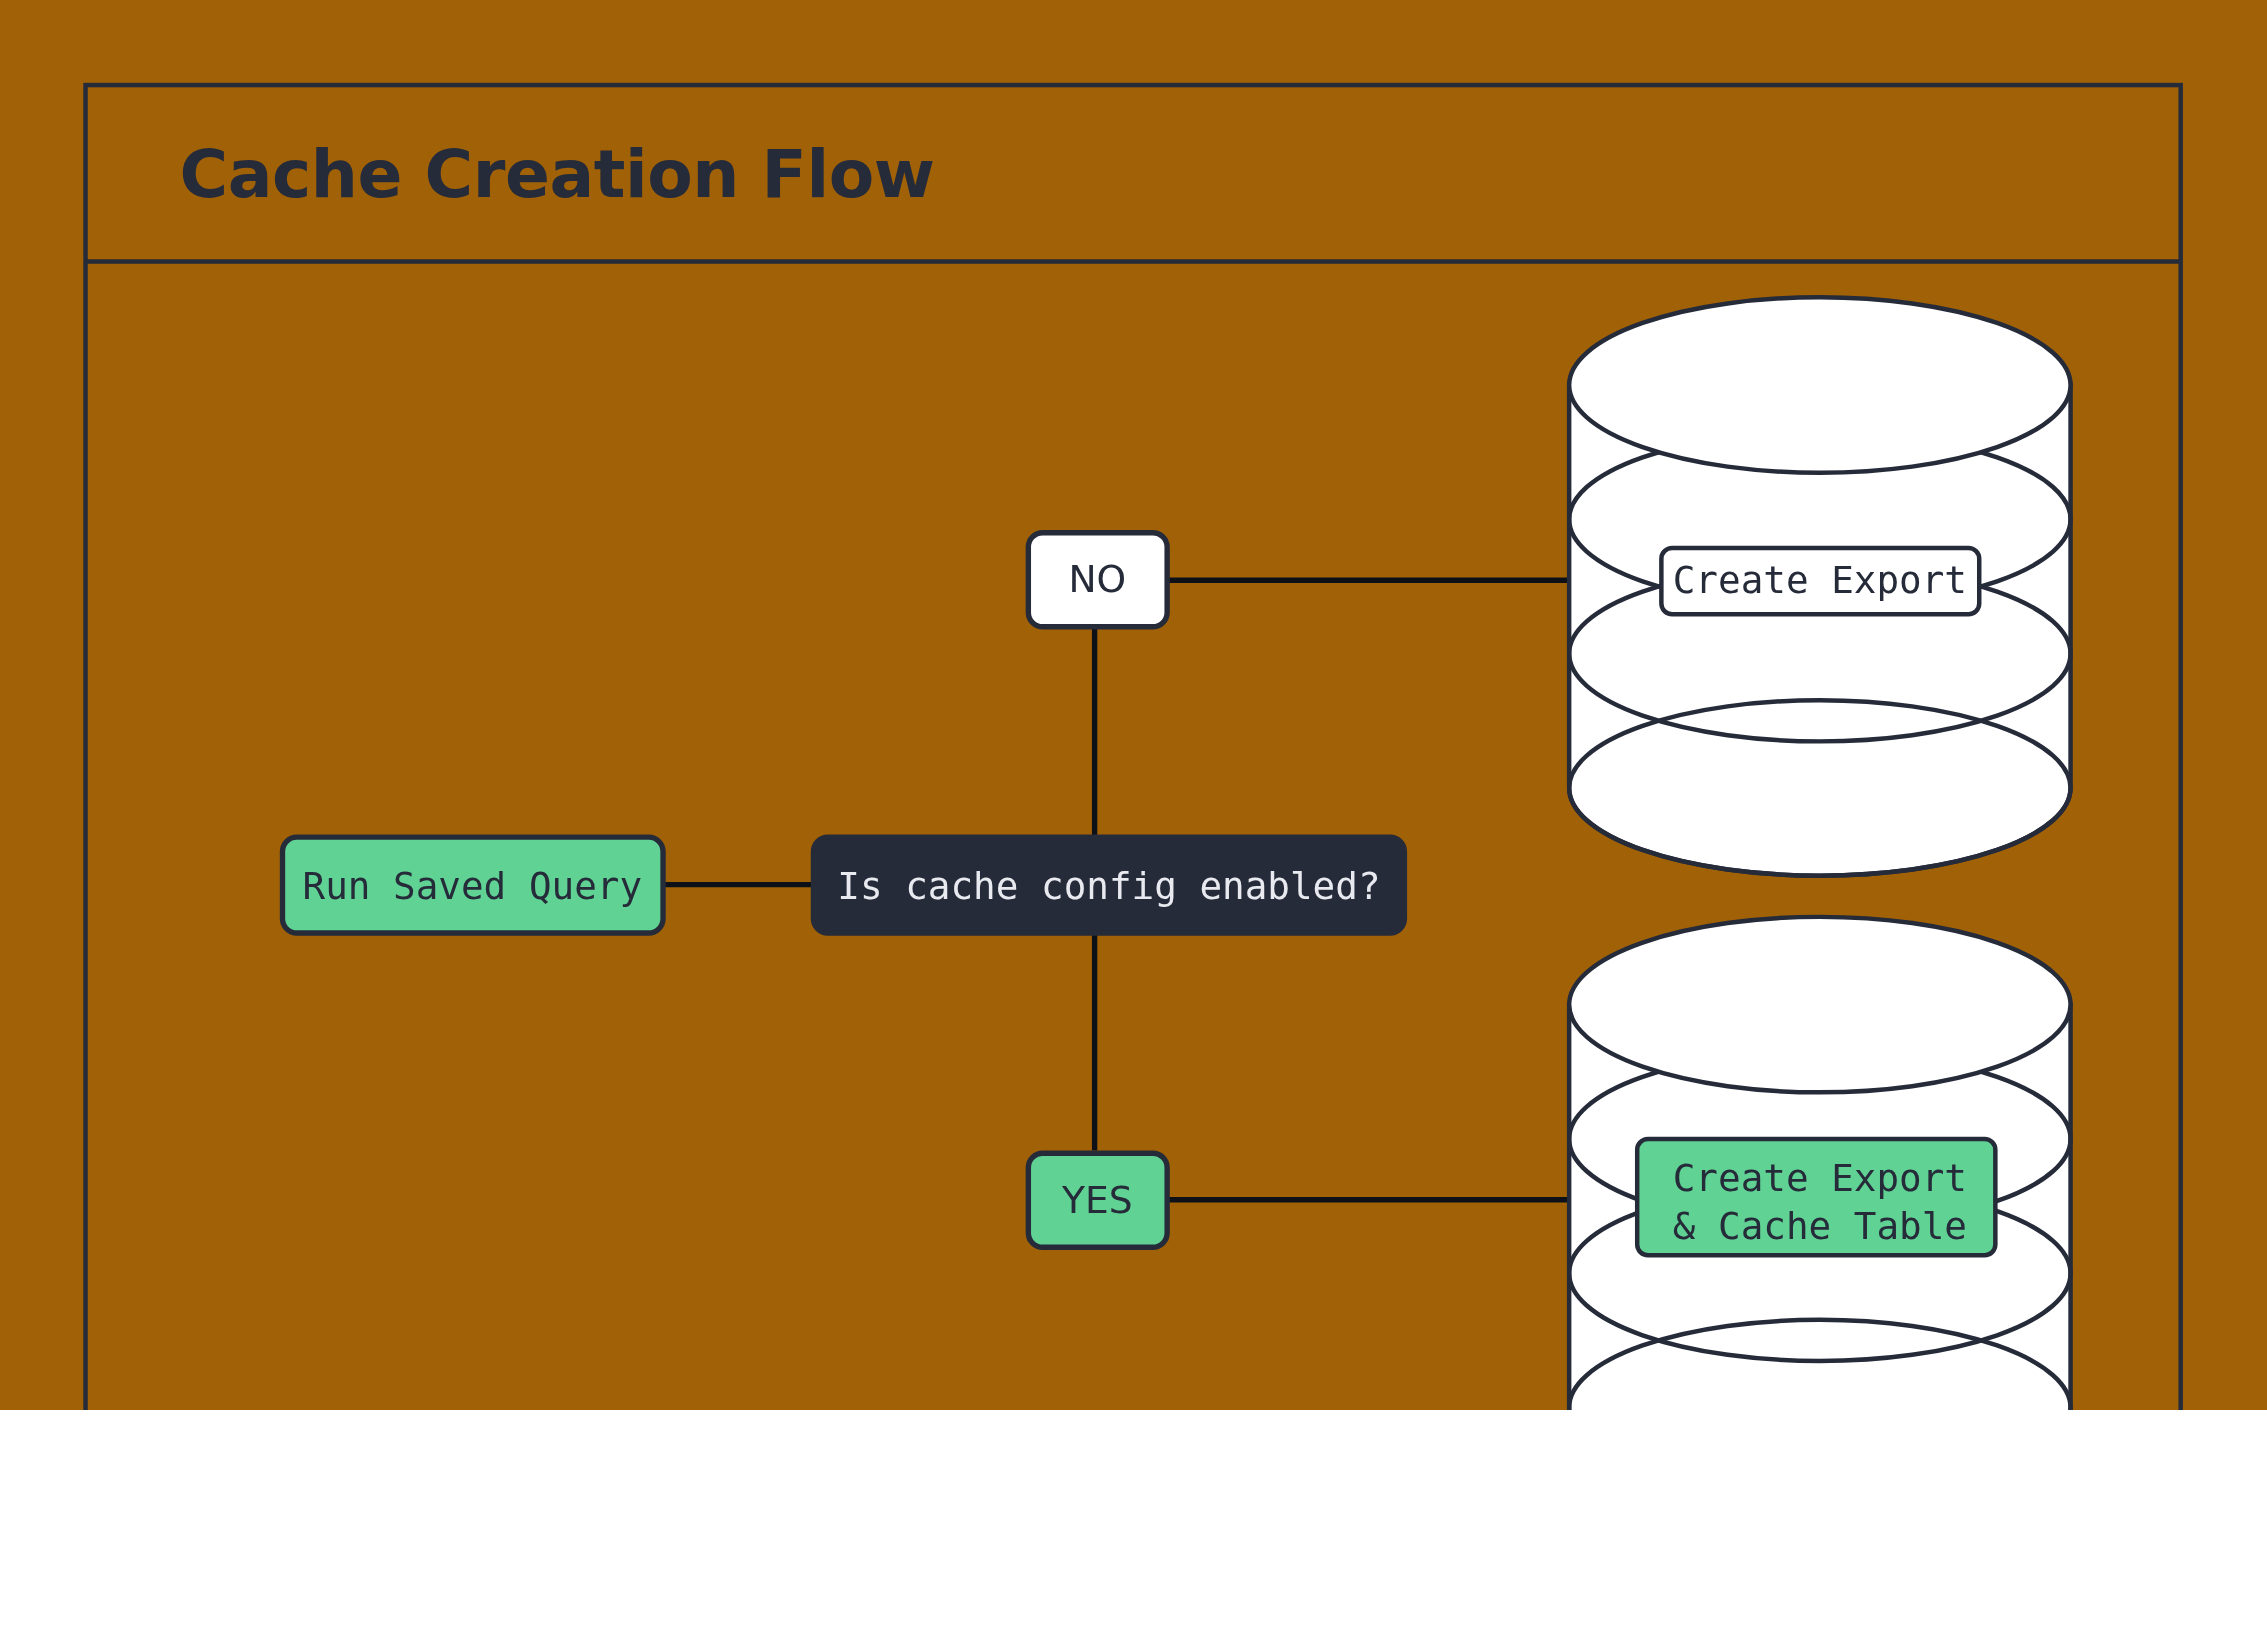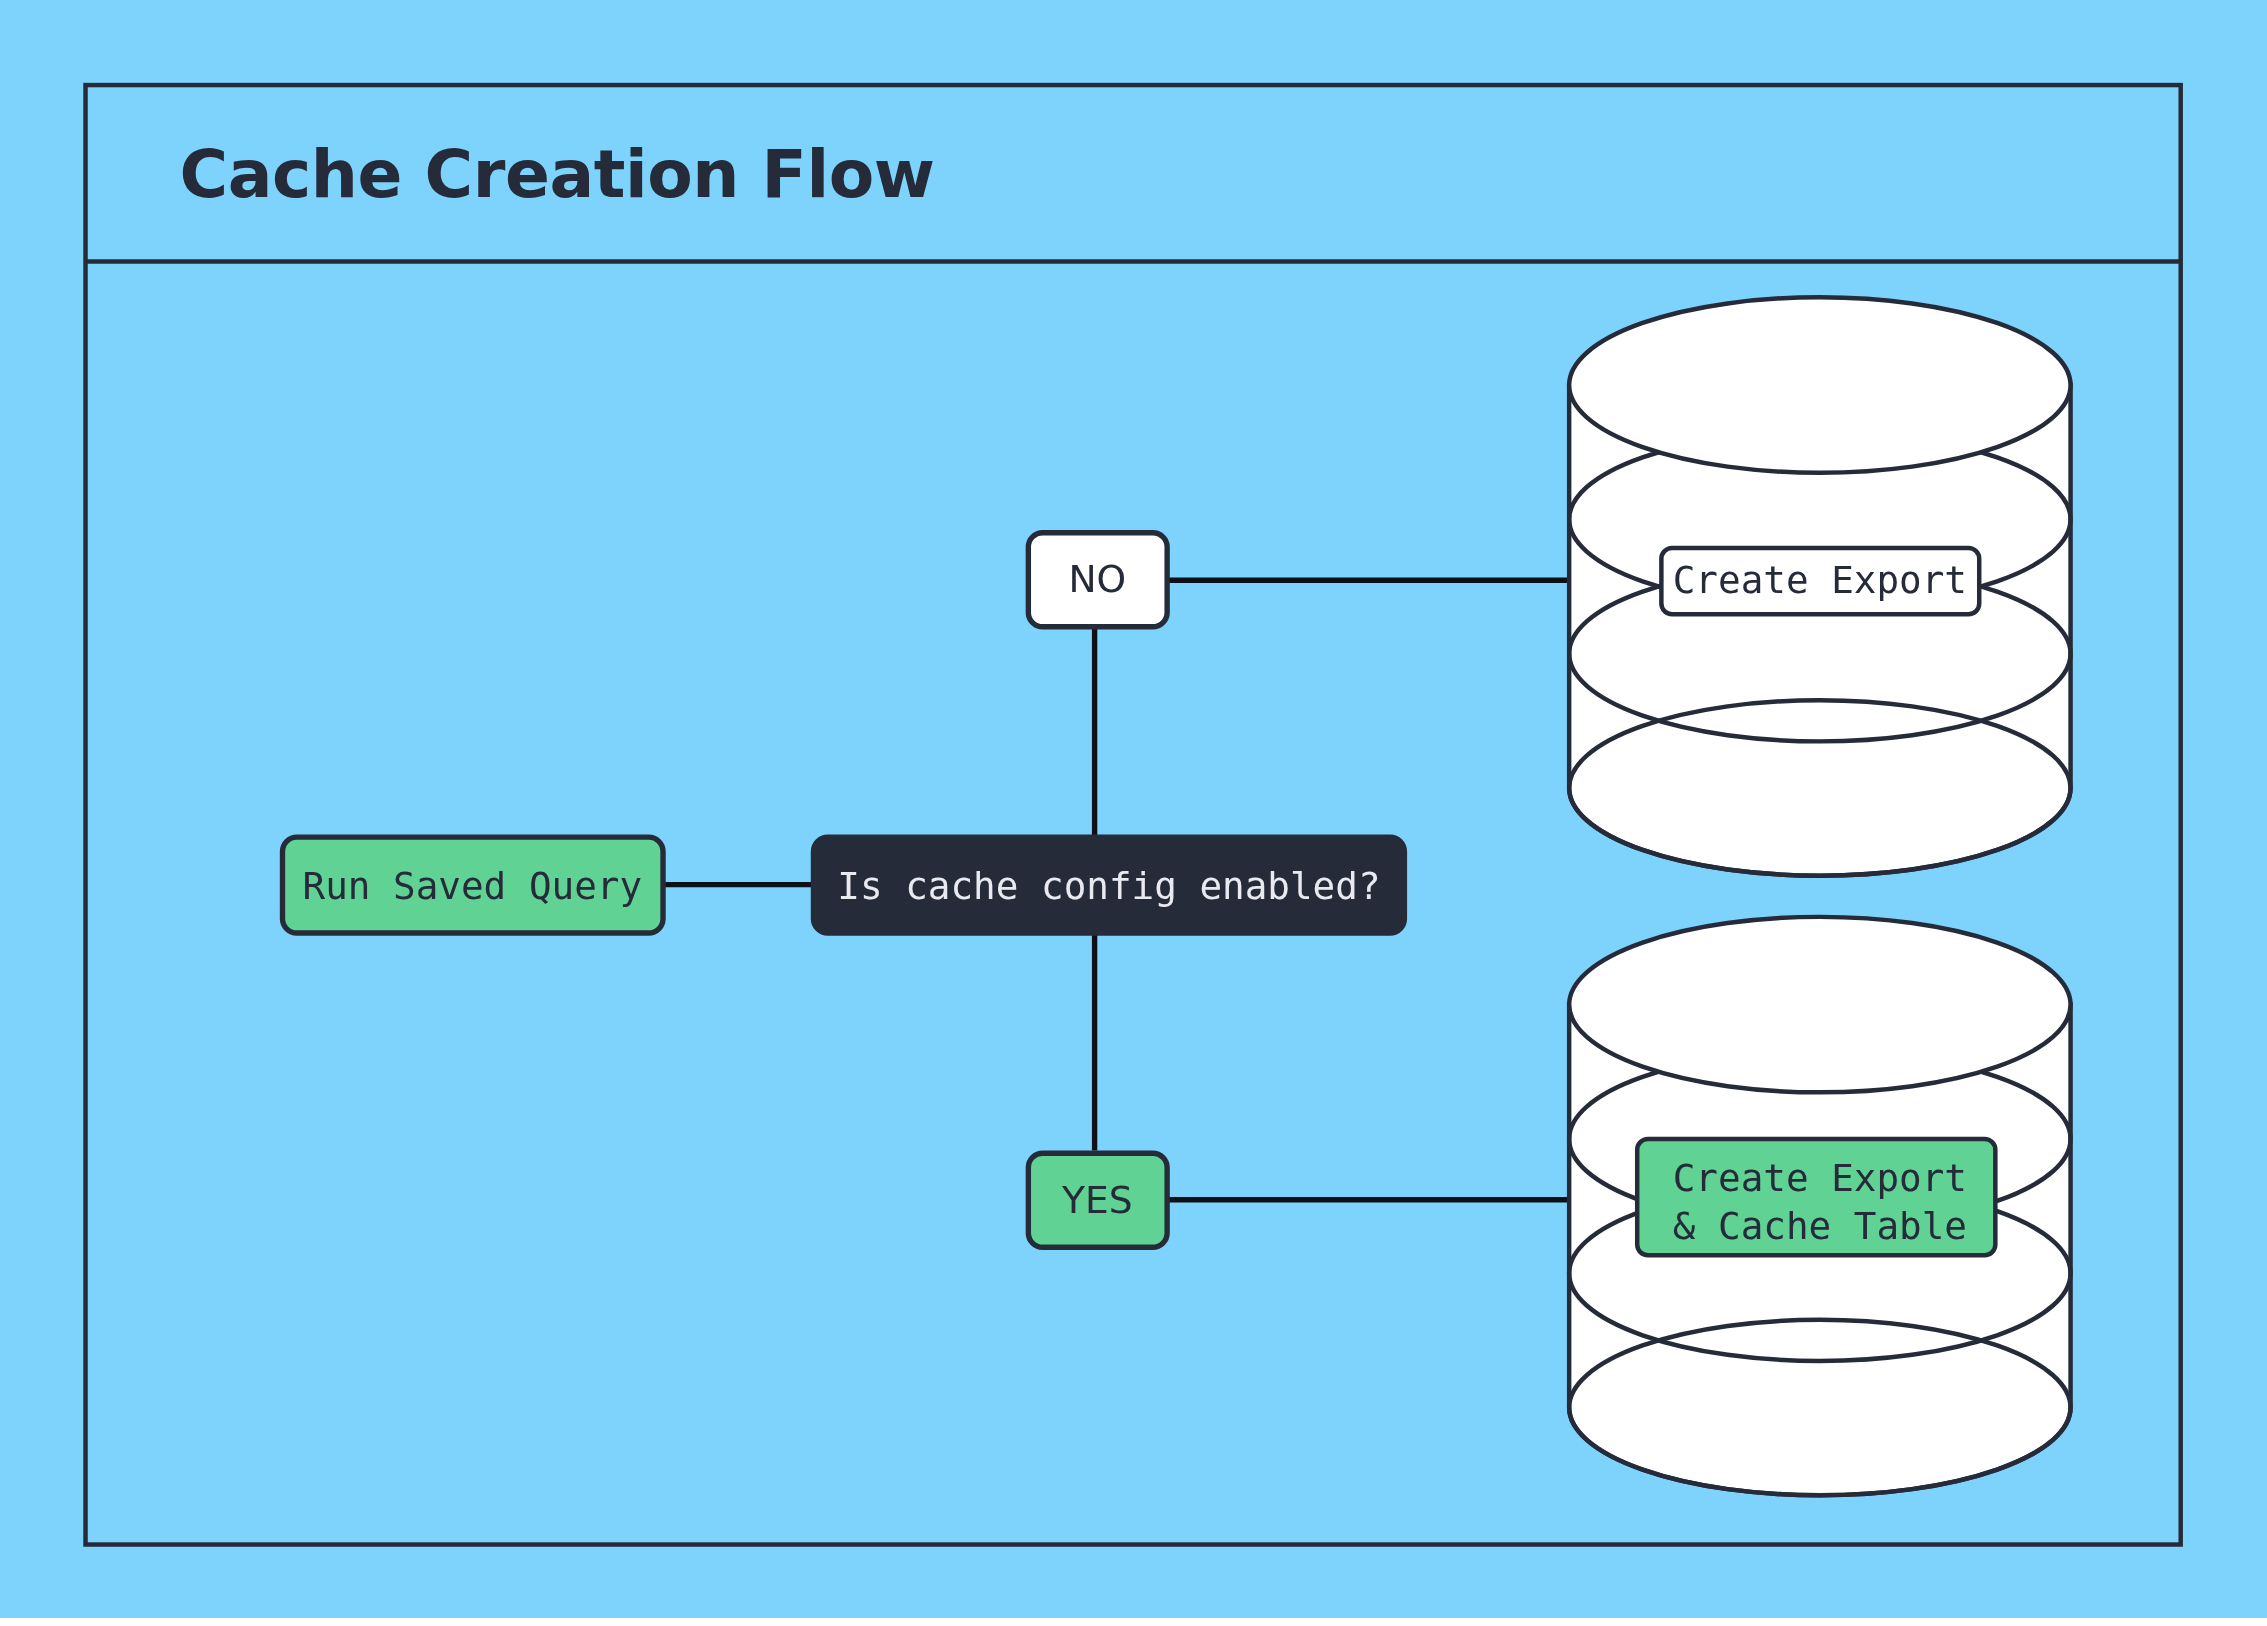--- a/index.html
+++ b/index.html
@@ -3,22 +3,22 @@
 <meta charset="utf-8">
 <style>
   html, body {
     margin: 0;
     padding: 0;
     background: #ffffff;
   }
   #canvas {
     position: relative;
     width: 2268px;
-    height: 1618px;
-    background: #7dd3fc;
+    height: 1410px;
+    background: #a16207;
     overflow: hidden;
     font-family: "Liberation Sans", sans-serif;
     text-decoration: underline;
   }
   #diagram-svg {
     position: absolute;
     left: 0;
     top: 0;
     width: 2268px;
     height: 1626px;

